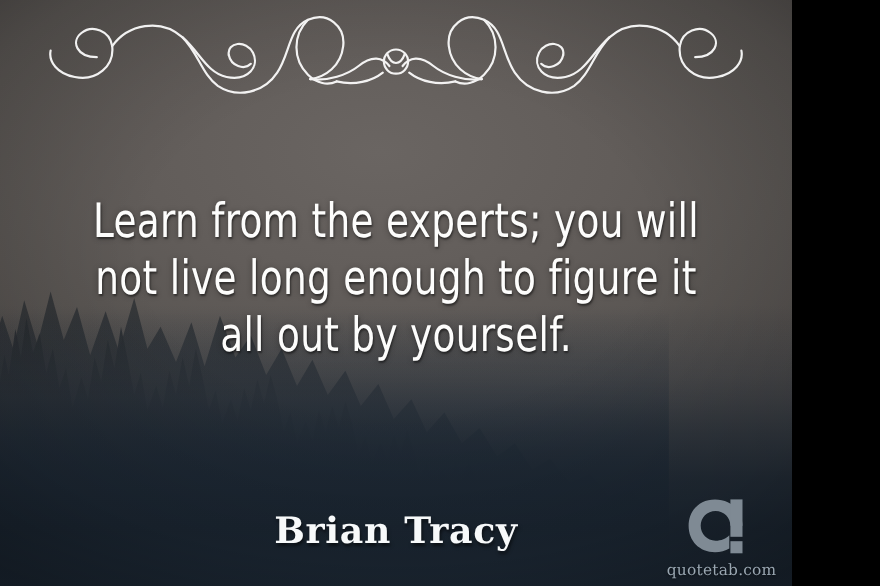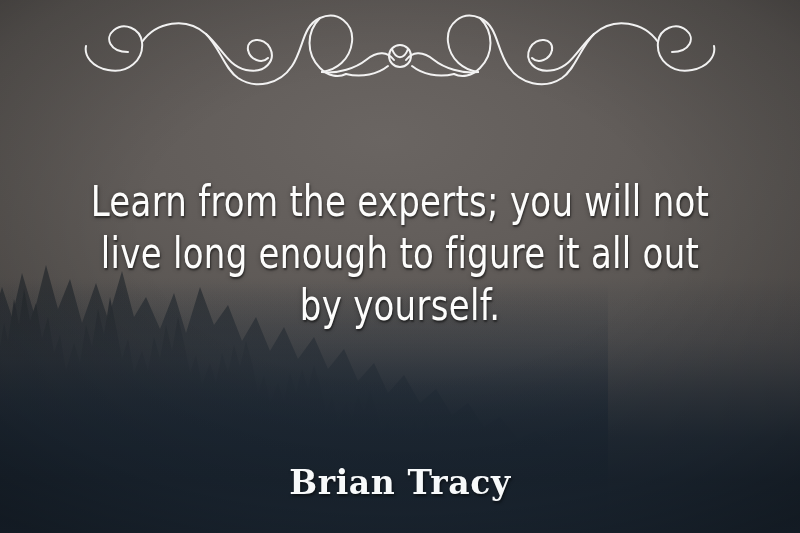--- a/index.html
+++ b/index.html
@@ -2,21 +2,21 @@
 <html><head>
 <meta charset="utf-8">
 <style>
   html, body {
     margin: 0;
     padding: 0;
     background: #000;
   }
   #quote-card {
     position: relative;
-    width: 800px;
+    width: 720px;
     height: 533px;
     overflow: hidden;
     font-family: "Liberation Sans", sans-serif;
     background: #701a75;
     user-select: none;
   }
 
   
   .bg-layer {
     position: absolute;
@@ -228,14 +228,31 @@
       </g>
     </svg>
   </div>
 
   <div class="quote-wrap">
     <p class="quote-text">Learn from the experts; you will not live long enough to figure it all out by yourself.</p>
   </div>
 
   <div class="author">Brian Tracy</div>
 
+  <div class="watermark">
+    <div class="wm-logo">
+      <svg viewBox="0 0 64 58" aria-hidden="true">
+        <g fill="#7f8a94">
+
+          <path d="M26 2 C12 2 2 12 2 26 C2 40 12 50 26 50 C31 50 35.5 48.8 39 46.6 L39 34.5
+                   C36.2 37.6 31.6 39.5 26.5 39.5 C18.8 39.5 13 33.5 13 26 C13 18.5 18.8 12.5 26.5 12.5
+                   C34.2 12.5 40 18.5 40 26 L40 26 L51 26 C51 12 40 2 26 2 Z"></path>
+
+          <rect x="40" y="2" width="11" height="34"></rect>
+
+          <rect x="40" y="40" width="11" height="11"></rect>
+        </g>
+      </svg>
+    </div>
+    <div class="wm-text">quotetab.com</div>
+  </div>
 
 </div>
 
 </body></html>

